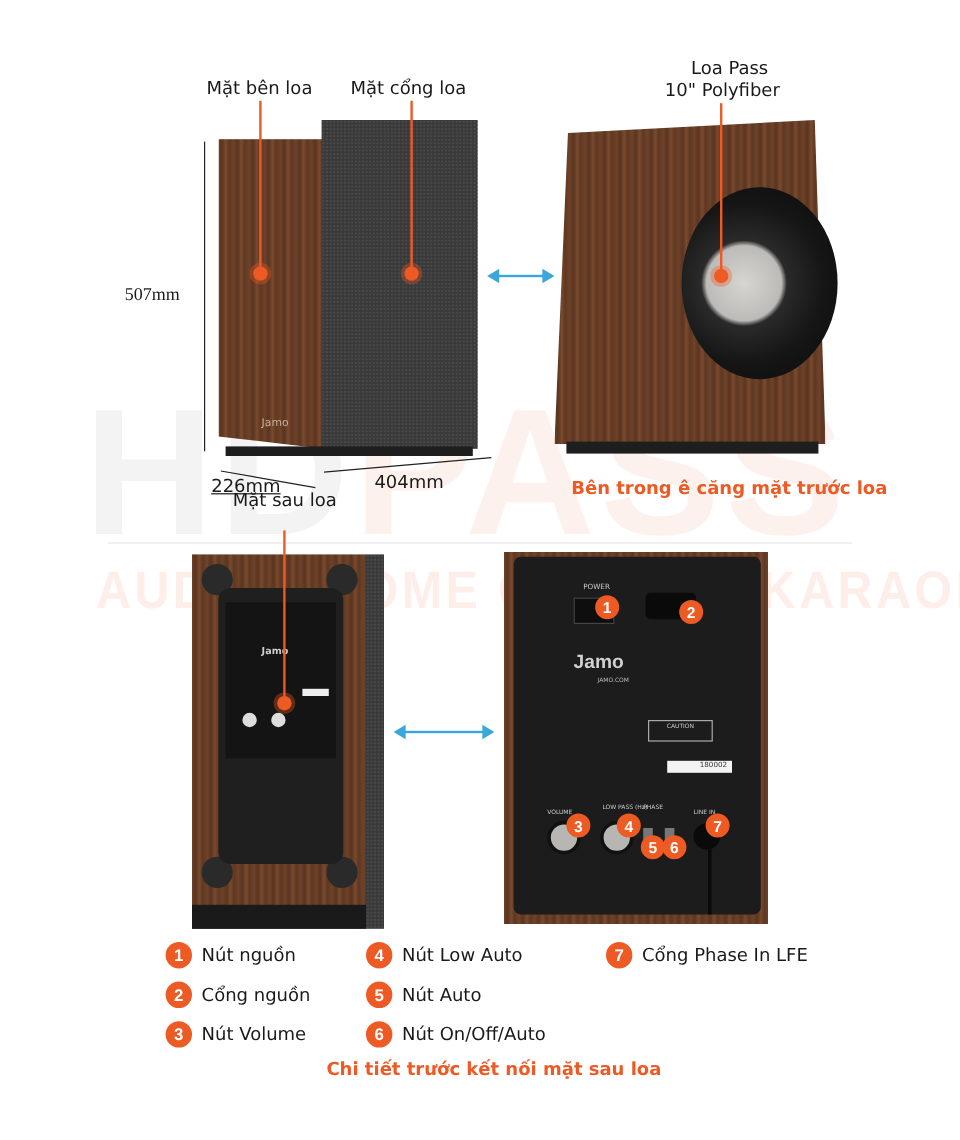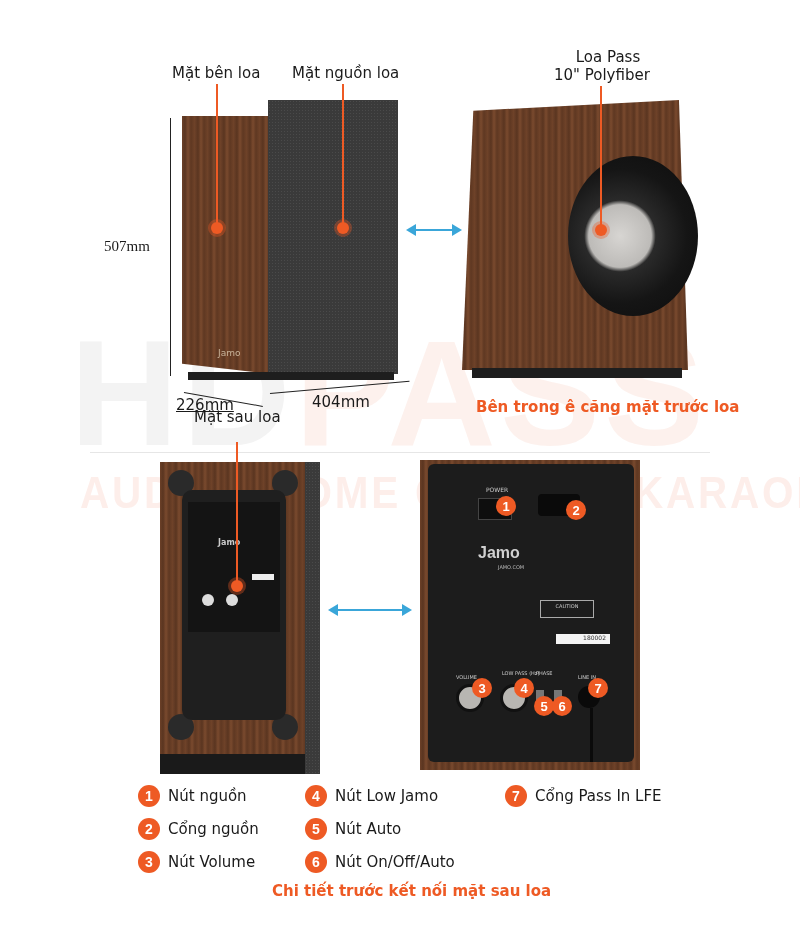--- a/index.html
+++ b/index.html
@@ -33,21 +33,21 @@
   .legend-item { position: absolute; display: flex; align-items: center; gap: 8px; font-size: 15px; color: #1a1a1a; white-space: nowrap; }
   .mini-badge { position: absolute; width: 20px; height: 20px; border-radius: 50%; background: #ee5a24; color: #fff; font-weight: 700; font-size: 13px; display: flex; align-items: center; justify-content: center; font-family: "Liberation Sans", sans-serif; }
 </style>
 </head>
 <body>
 
 <div class="wm-big"><span class="h">HD</span><span>PASS</span></div>
 <div class="wm-small">AUDIO - HOME CINEMA - KARAOKE</div>
 
 <div class="label" style="left:172px; top:64px;">Mặt bên loa</div>
-<div class="label" style="left:292px; top:64px;">Mặt nguồn loa</div>
+<div class="label" style="left:292px; top:64px;">Mặt cổng loa</div>
 <div class="label" style="left:568px; top:48px; text-align:center; width:80px;">
   <div>Loa Pass</div>
 </div>
 <div class="label" style="left:554px; top:66px;">10" Polyfiber</div>
 
 <div class="abs" style="left:182px; top:100px; width:230px; height:285px;">
   <div class="abs wood" style="left:0; top:16px; width:88px; height:258px; clip-path: polygon(0 0, 100% -6%, 100% 100%, 0 96%);"></div>
   <div class="abs fabric" style="left:86px; top:0; width:130px; height:274px;"></div>
   <div class="abs" style="left:36px; top:248px; font-size:9px; color:#c9b39a;">Jamo</div>
   <div class="abs" style="left:6px; top:272px; width:206px; height:8px; background:#1e1e1e;"></div>
@@ -138,28 +138,28 @@
 <div class="legend-item" style="left:138px; top:818px;">
     <span class="badge">2</span>
     <span>Cổng nguồn</span>
   </div>
 <div class="legend-item" style="left:138px; top:851px;">
     <span class="badge">3</span>
     <span>Nút Volume</span>
   </div>
 <div class="legend-item" style="left:305px; top:785px;">
     <span class="badge">4</span>
-    <span>Nút Low Jamo</span>
+    <span>Nút Low Auto</span>
   </div>
 <div class="legend-item" style="left:305px; top:818px;">
     <span class="badge">5</span>
     <span>Nút Auto</span>
   </div>
 <div class="legend-item" style="left:305px; top:851px;">
     <span class="badge">6</span>
     <span>Nút On/Off/Auto</span>
   </div>
 <div class="legend-item" style="left:505px; top:785px;">
     <span class="badge">7</span>
-    <span>Cổng Pass In LFE</span>
+    <span>Cổng Phase In LFE</span>
   </div>
 
 <div class="orange-title" style="left:272px; top:882px;">Chi tiết trước kết nối mặt sau loa</div>
 
 </body></html>

